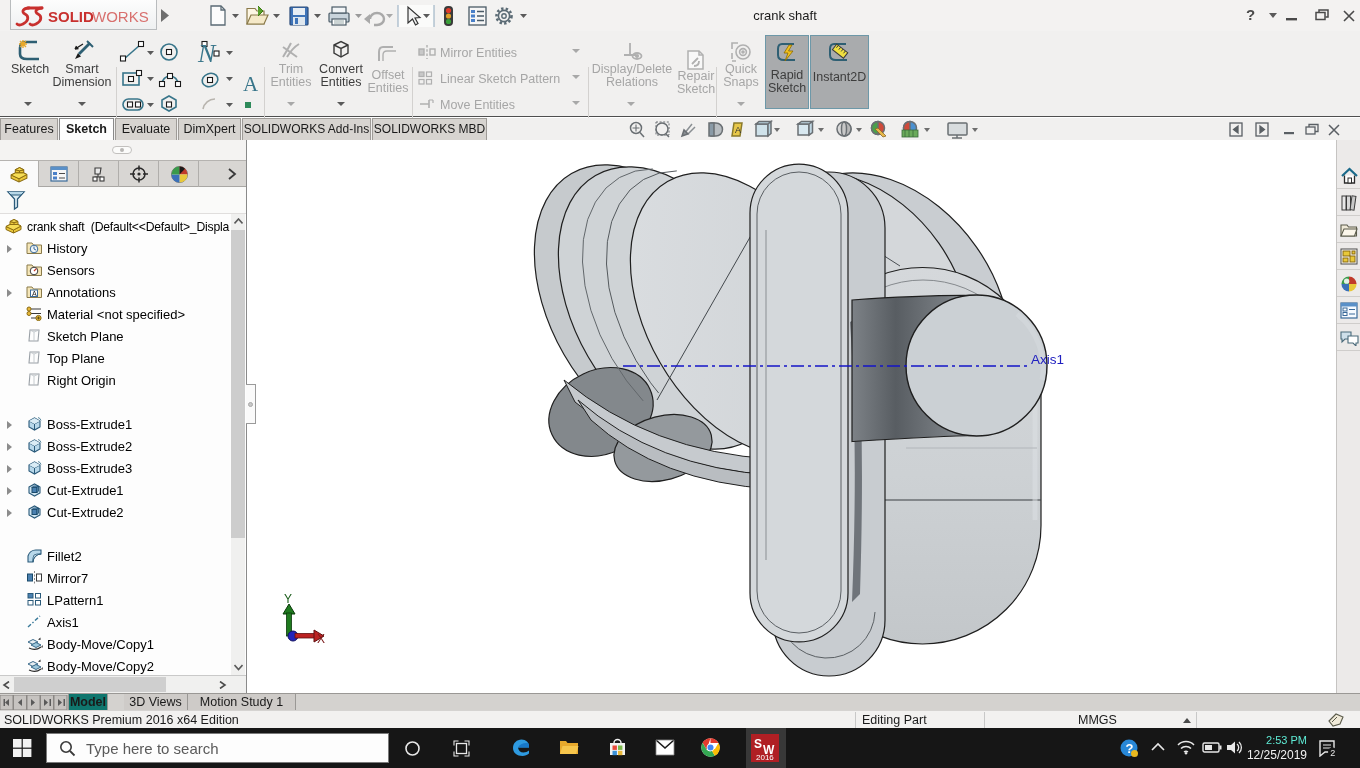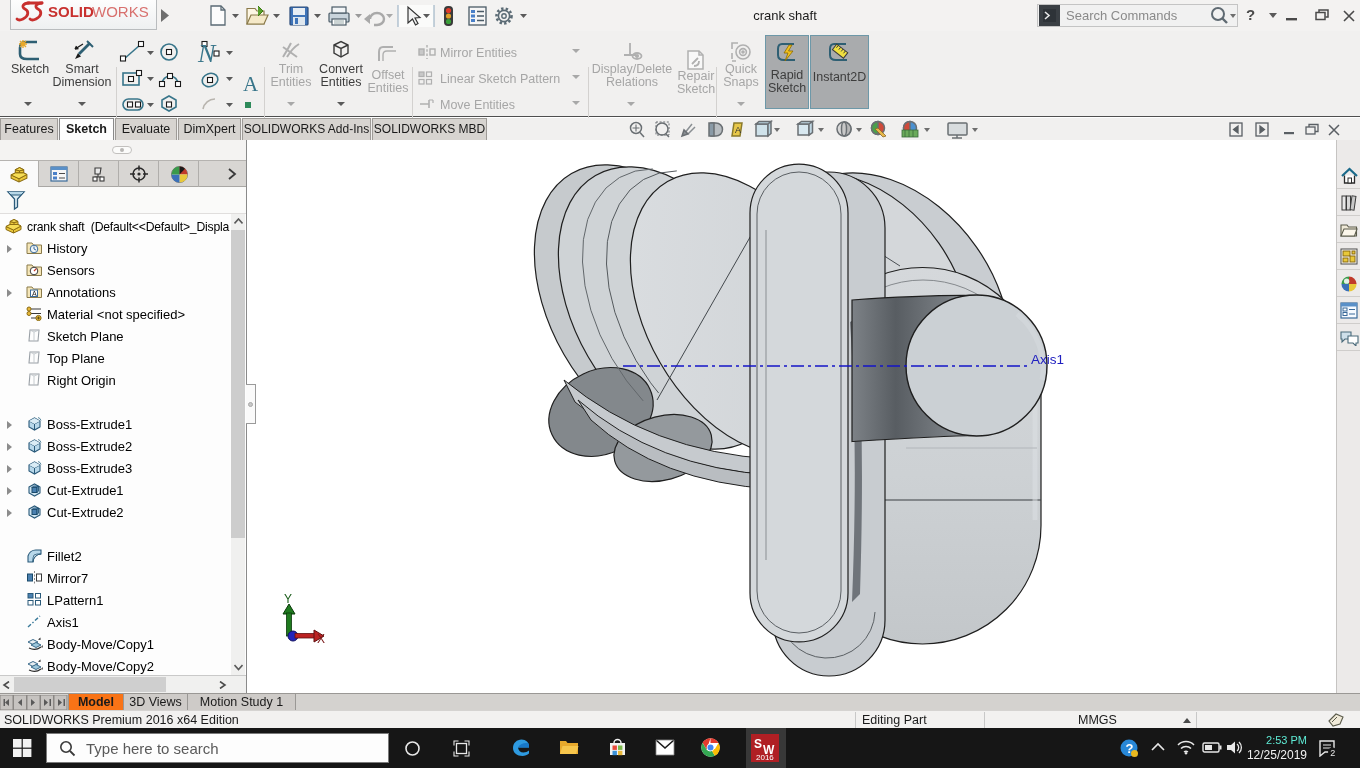--- a/index.html
+++ b/index.html
@@ -2,21 +2,21 @@
 <html><head>
 <meta charset="utf-8">
 <style>
 *{margin:0;padding:0;box-sizing:border-box}
 html,body{width:1360px;height:768px;overflow:hidden;font-family:"Liberation Sans",sans-serif;background:#fff;position:relative}
 .abs{position:absolute}
 .t13{font-size:13px;color:#1a1a1a}
 svg{display:block}
 
 #titlebar{left:0;top:0;width:1360px;height:31px;background:#f3f2f1}
-#logobox{left:10px;top:0;width:147px;height:30px;background:linear-gradient(#fdfdfd,#eef0f1);border:1px solid #b9bcbe;border-top:none;display:flex;align-items:flex-start;justify-content:center}
+#logobox{left:10px;top:0;width:147px;height:30px;background:linear-gradient(#fdfdfd,#eef0f1);border:1px solid #b9bcbe;border-top:none;display:flex;align-items:flex-end;justify-content:center}
 
 #ribbon{left:0;top:31px;width:1360px;height:86px;background:#f1f0ef;border-bottom:1px solid #4f4f4f}
 .rsep{position:absolute;top:36px;width:1px;height:76px;background:#d3d1cf}
 .rlabel{position:absolute;font-size:12.5px;color:#3d3d3d;text-align:center;line-height:13px}
 .rgray{color:#a6a6a6}
 .rarrow{position:absolute;width:0;height:0;border-left:4px solid transparent;border-right:4px solid transparent;border-top:4px solid #5a5a5a}
 .rarrowg{border-top-color:#a8a8a8}
 
 #tabrow{left:0;top:118px;width:1360px;height:22px;background:#f1f0ef}
 .rtab{position:absolute;top:0;height:22px;background:#d7d4d0;border:1px solid #9e9b97;border-bottom:none;font-size:12.5px;color:#1a1a1a;text-align:center;line-height:21px;white-space:nowrap;overflow:hidden}
@@ -118,34 +118,20 @@
 
     <g transform="translate(296,11)">
         <circle r="7.5" fill="none" stroke="#5a6a74" stroke-width="2.6" stroke-dasharray="2.4 2.2"></circle>
         <circle r="5.6" fill="none" stroke="#5a6a74" stroke-width="1.6"></circle>
         <circle r="2.2" fill="none" stroke="#5a6a74" stroke-width="1.4"></circle>
       </g>
     <polygon points="312,9 319,9 315.5,13" fill="#5a5a5a"></polygon>
   </svg>
   <div class="abs t13" style="left:700px;top:8px;width:170px;text-align:center">crank shaft</div>
 
-  <div class="abs" style="left:1037px;top:4px;width:201px;height:23px;background:#f1f1f1;border:1px solid #c4c4c4;display:flex;align-items:center">
-    <div style="width:21px;height:21px;background:#3a3f44;margin:0 0 0 1px;display:flex;align-items:center;justify-content:center">
-      <svg width="13" height="13">
-          <rect x="0" y="0" width="13" height="13" fill="#2e3338"></rect>
-          <path d="M2,3 l4,3.5 L2,10" stroke="#e8e8e8" stroke-width="1.6" fill="none"></path>
-        </svg>
-    </div>
-    <span style="font-size:13px;color:#8a8a8a;margin-left:6px">Search Commands</span>
-    <svg width="30" height="20" style="margin-left:auto">
-        <circle cx="11" cy="8" r="6" fill="none" stroke="#5f6a72" stroke-width="2"></circle>
-        <path d="M15.5,12.5 L20,17" stroke="#5f6a72" stroke-width="2.4"></path>
-        <polygon points="23,8 29,8 26,12" fill="#6e6e6e"></polygon>
-      </svg>
-  </div>
   <div class="abs" style="left:1246px;top:6px;font-size:15px;font-weight:bold;color:#4a4a4a">?</div>
   <svg class="abs" style="left:1268px;top:13px" width="12" height="6">
       <polygon points="1,0 9,0 5,5" fill="#5a5a5a"></polygon>
     </svg>
   <svg class="abs" style="left:1284px;top:8px" width="76" height="16" viewBox="0 0 76 16">
     <rect x="2" y="10" width="11" height="2.4" fill="#4a4a4a"></rect>
     <g fill="none" stroke="#4a4a4a" stroke-width="1.5">
         <rect x="32" y="4.5" width="9" height="7"></rect>
         <path d="M35,4.5 v-2.5 h9 v7 h-2.5"></path>
       </g>
@@ -827,21 +813,21 @@
         <polygon points="9,4 9,11 5,7.5"></polygon>
         <rect x="3.5" y="4" width="1.5" height="7"></rect>
         <polygon points="22,4 22,11 18,7.5"></polygon>
         <polygon points="31,4 31,11 35,7.5"></polygon>
         <polygon points="44,4 44,11 48,7.5"></polygon>
         <rect x="49.5" y="4" width="1.5" height="7"></rect>
         <polygon points="58,4 58,11 62,7.5"></polygon>
         <rect x="63.5" y="4" width="1.5" height="7"></rect>
       </g>
   </svg>
-  <div class="mtab" style="left:68px;width:56px;background:#f97316;font-weight:bold;border-left:1px solid #9a9895">Model</div>
+  <div class="mtab" style="left:68px;width:40px;background:#0f766e;font-weight:bold;border-left:1px solid #9a9895">Model</div>
   <div class="mtab" style="left:124px;width:64px">3D Views</div>
   <div class="mtab" style="left:188px;width:108px">Motion Study 1</div>
 </div>
 <div class="abs" id="statusbar">
   <div class="abs" style="left:4px;top:2px;font-size:12.5px;color:#1a1a1a">SOLIDWORKS Premium 2016 x64 Edition</div>
   <div class="abs" style="left:855px;top:1px;width:1px;height:16px;background:#c8c8c8"></div>
   <div class="abs" style="left:862px;top:2px;font-size:12.5px;color:#1a1a1a">Editing Part</div>
   <div class="abs" style="left:984px;top:1px;width:1px;height:16px;background:#c8c8c8"></div>
   <div class="abs" style="left:1078px;top:2px;font-size:12.5px;color:#1a1a1a">MMGS</div>
   <svg class="abs" style="left:1183px;top:7px" width="10" height="6">

